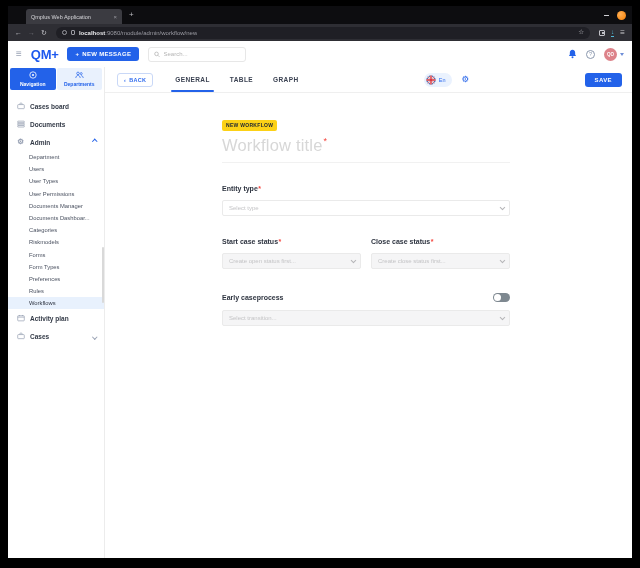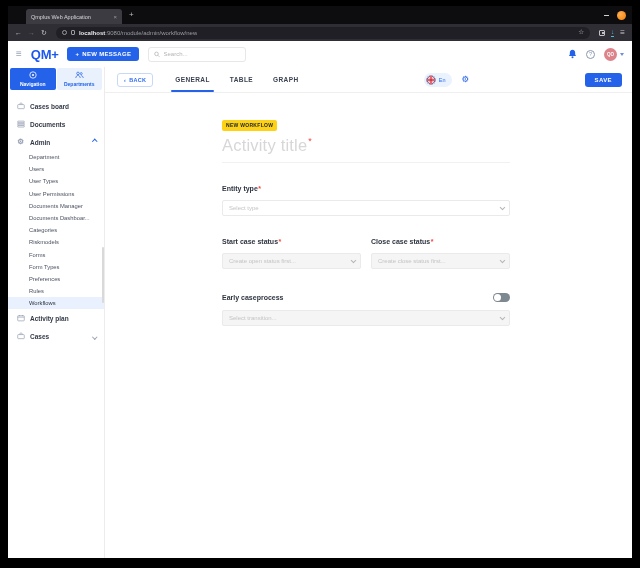--- a/index.html
+++ b/index.html
@@ -314,21 +314,21 @@
             <span class="top-gear">⚙</span>
             <div class="flex-sp"></div>
             <div class="save-btn"><span>SAVE</span></div>
           </div>
 
           <div class="form-wrap">
             <div class="form">
               <span class="badge">NEW WORKFLOW</span>
 
               <div class="title-row">
-                <span class="title-ph">Activity title</span><span class="title-req">*</span>
+                <span class="title-ph">Workflow title</span><span class="title-req">*</span>
               </div>
 
               <div class="field-label">
                 <span>Entity type</span><span class="req">*</span>
               </div>
               <div class="select">
                 <span class="sel-ph">Select type</span>
                 <span class="sel-chev"></span>
               </div>
 

